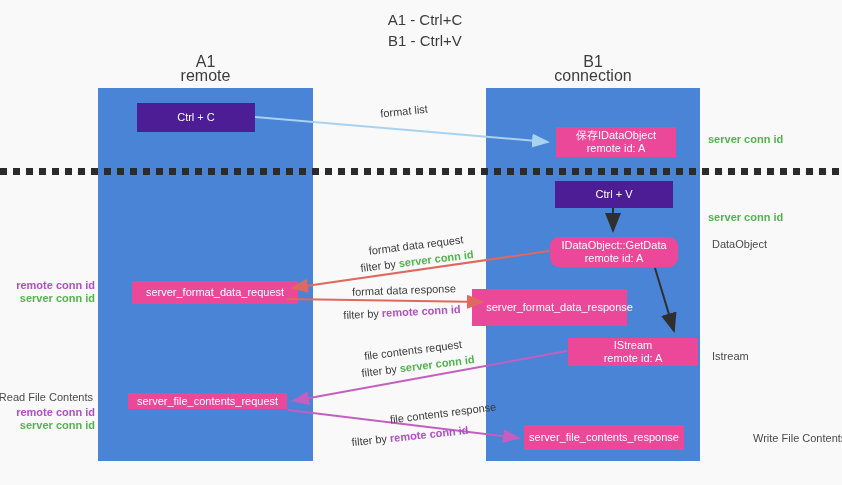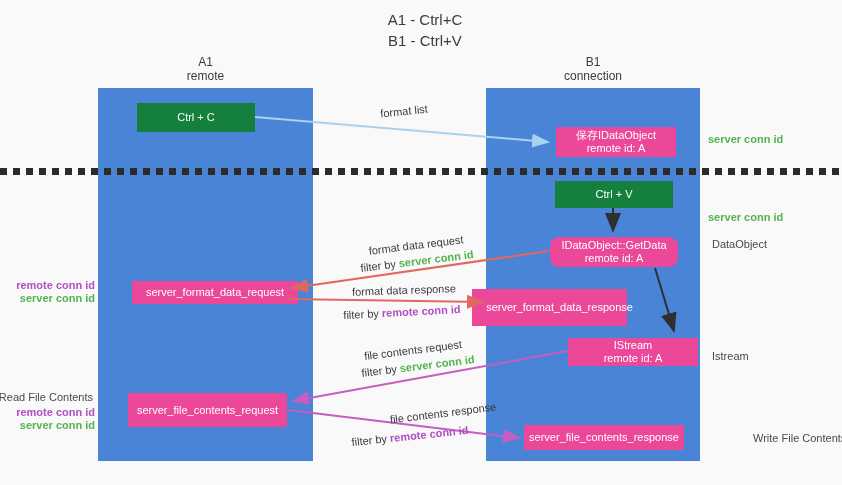--- a/index.html
+++ b/index.html
@@ -3,40 +3,40 @@
 <meta charset="utf-8">
 <style>
   * { margin:0; padding:0; box-sizing:border-box; }
   body { background:#e8e8e8; font-family:"Liberation Sans", sans-serif; }
   .canvas {
     position:relative; width:842px; height:485px; background:#f9f9f9;
     overflow:hidden; font-family:"Liberation Sans", sans-serif; color:#3a3a3a;
   }
   .title { position:absolute; left:0; top:9px; width:850px; text-align:center;
            font-size:15px; line-height:21px; color:#3c3c3c; }
-  .col-header { position:absolute; text-align:center; font-size:12px; line-height:14px; color:#3c3c3c; }
+  .col-header { position:absolute; text-align:center; font-size:16px; line-height:14px; color:#3c3c3c; }
   .col-header.left  { left:98px;  top:55px; width:215px; }
   .col-header.right { left:486px; top:55px; width:214px; }
   .col { position:absolute; top:88px; height:373px; background:#4a84d7; z-index:1; }
   .col.left  { left:98px;  width:215px; }
   .col.right { left:486px; width:214px; }
   .dotted { position:absolute; left:0; top:168px; width:842px; height:7px; z-index:2;
             background:repeating-linear-gradient(90deg,#2b2b2b 0 7px, transparent 7px 13px); }
   .node { position:absolute; z-index:3; display:flex; flex-direction:column; align-items:center;
           justify-content:center; color:#ffffff; font-size:11px; line-height:13px; text-align:center; }
-  .green  { background:#15803d; }
+  .green  { background:#4c1d95; }
   .orange { background:#ec4899; }
   #n-ctrl-c   { left:137px; top:103px; width:118px; height:29px; }
   #n-save-obj { left:556px; top:127px; width:120px; height:30px; }
   #n-ctrl-v   { left:555px; top:181px; width:118px; height:27px; }
   #n-getdata  { left:550px; top:237px; width:128px; height:30px;border-radius:9px; }
   #n-fmt-req  { left:132px; top:281px; width:166px; height:23px; }
   #n-fmt-resp { left:472px; top:289px; width:155px; height:37px;padding-left:20px; }
   #n-istream  { left:568px; top:338px; width:130px; height:28px; }
-  #n-file-req { left:128px; top:393px; width:159px; height:34px; }
+  #n-file-req { left:128px; top:393px; width:159px; height:16px; }
   #n-file-resp{ left:524px; top:425px; width:160px; height:25px; }
   svg.arrows { position:absolute; left:0; top:0; z-index:4; pointer-events:none; }
   .flabel { position:absolute; z-index:5; font-size:11px; white-space:nowrap; color:#3c3c3c;
             transform:translate(-50%,-50%); }
   .green-t  { color:#53b34e; font-weight:bold; }
   .purple-t { color:#b14fc4; font-weight:bold; }
   .gray-t   { color:#4a4a4a; }
   .side { position:absolute; z-index:5; font-size:11px; white-space:nowrap; }
   .side.r { text-align:left; }
   .side.l { text-align:right; }

